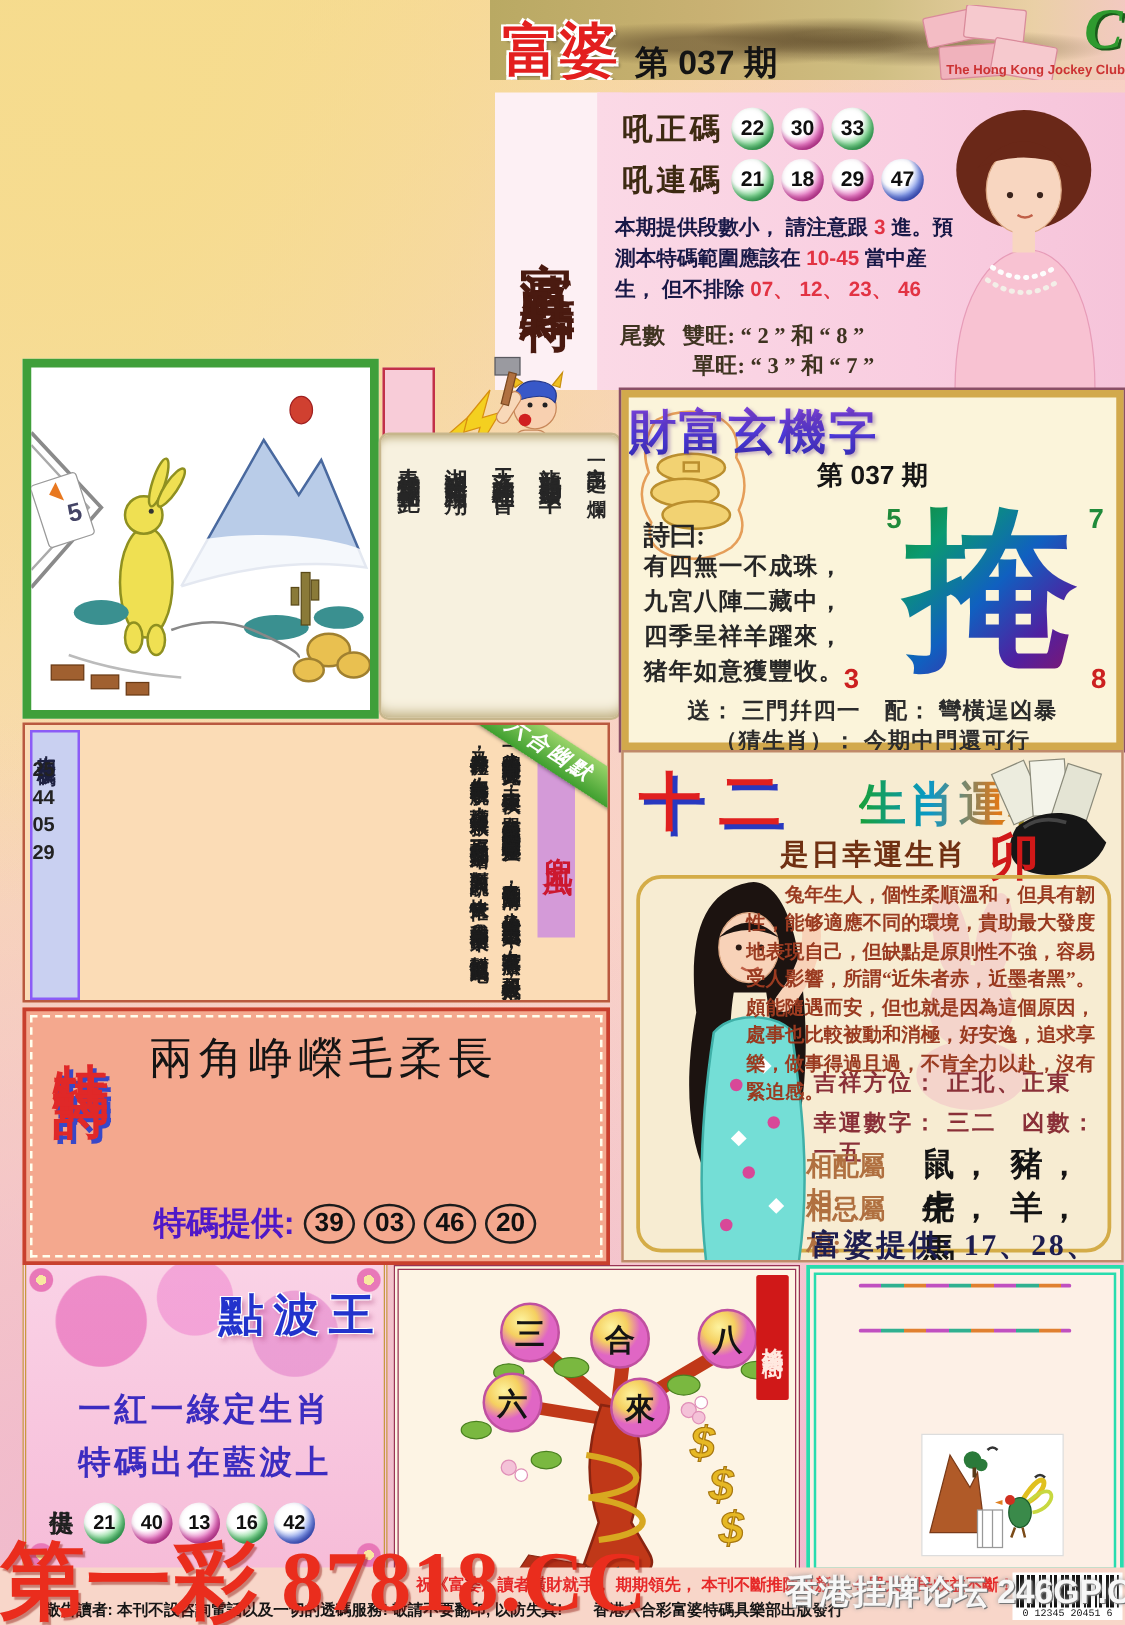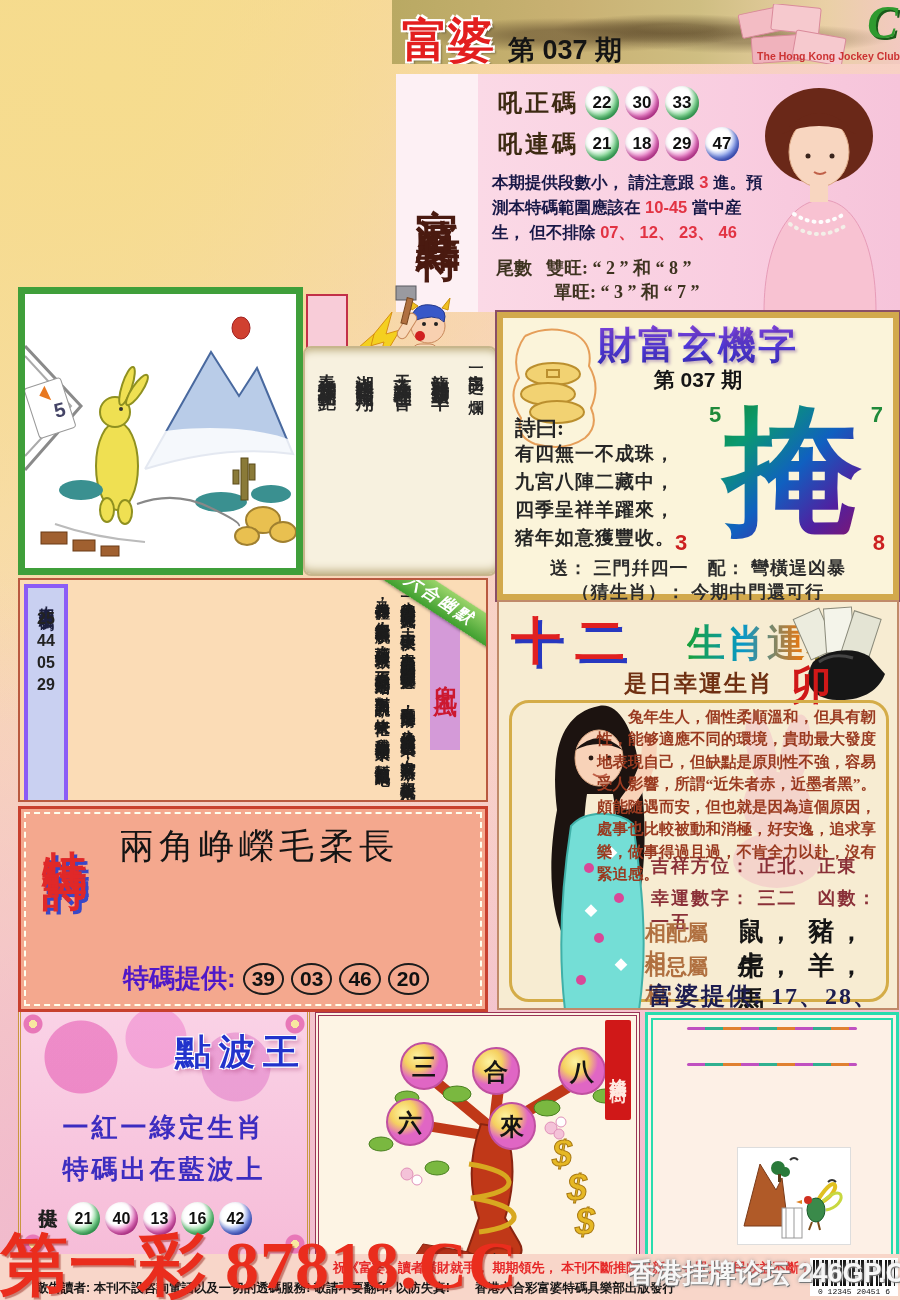--- a/index.html
+++ b/index.html
@@ -67,21 +67,21 @@
     box-shadow:inset 0 8px 8px -6px #b9a878, inset 0 -10px 10px -7px #b9a878;}
   .scroll .cols{position:absolute;inset:12px 10px 16px 10px;display:flex;
     flex-direction:row-reverse;justify-content:space-between;}
   .scroll .c{writing-mode:vertical-rl;text-orientation:upright;color:#262626;}
   .scroll .title{font-size:15px;font-weight:800;letter-spacing:2px;}
   .scroll .ln{font-size:18px;font-weight:800;letter-spacing:3px;}
   
   .humor{left:18px;top:578px;width:470px;height:224px;background:#fbdcb6;
     border:2px solid #b9593f;box-sizing:border-box;overflow:hidden;}
   .luckystrip{position:absolute;left:4px;top:4px;width:36px;height:212px;background:#c9d0f1;
-    border:4px solid #8b5cf6;display:flex;flex-direction:column;align-items:center;}
+    border:2px solid #8b5cf6;display:flex;flex-direction:column;align-items:flex-start;}
   .luckystrip .lab{writing-mode:vertical-rl;text-orientation:upright;font-size:15px;
     font-weight:800;color:#1d2040;letter-spacing:2px;margin-top:6px;}
   .luckystrip .n{font-size:16px;font-weight:800;color:#222;margin-top:4px;}
   .story{position:absolute;left:50px;top:9px;width:350px;height:204px;
     writing-mode:vertical-rl;text-orientation:upright;font-size:15px;font-weight:700;
     color:#1c1c1c;line-height:1.7;letter-spacing:1px;}
   .storytitle{position:absolute;left:410px;top:20px;width:30px;height:150px;background:#d49ad8;
     display:flex;align-items:center;justify-content:center;}
   .storytitle .t{writing-mode:vertical-rl;text-orientation:upright;color:#cc1830;
     font-size:24px;font-weight:900;letter-spacing:8px;}
@@ -97,21 +97,21 @@
     text-shadow:3px 3px 0 #3848c8;}
   .sp .l1{position:absolute;left:98px;top:14px;font-size:35px;font-weight:400;color:#141414;letter-spacing:5px;}
   .sp .l2{position:absolute;left:98px;top:82px;font-size:35px;font-weight:900;color:#141414;letter-spacing:5px;}
   .sp .prov{position:absolute;left:102px;top:152px;display:flex;align-items:center;gap:7px;}
   .sp .plabel{font-size:26px;font-weight:900;color:#4f18c8;}
   .pill{display:inline-block;border:2px solid #1c1c1c;border-radius:50%;padding:2px 7px;
     font-size:21px;font-weight:800;color:#111;}
   
   .mystic{left:497px;top:312px;width:402px;height:288px;background:#fbf4da;
     border:6px solid #d2a94c;outline:2px solid #8a4f66;box-sizing:border-box;}
-  .mystic .title{position:absolute;left:0;right:0;top:2px;text-align:center;
+  .mystic .title{position:absolute;left:0;right:0;top:2px;text-align:left;
     font-size:38px;font-weight:900;letter-spacing:2px;
     background:linear-gradient(180deg,#8a46d8 0%,#4a3ae0 55%,#2a2ab0 100%);
     -webkit-background-clip:text;background-clip:text;-webkit-text-fill-color:transparent;
     text-shadow:2px 2px 3px rgba(90,40,140,.35);}
   .mystic .iss{position:absolute;left:0;right:0;top:48px;text-align:center;
     font-size:21px;font-weight:800;color:#151515;}
   .mystic .plabel{position:absolute;left:12px;top:96px;font-size:21px;font-weight:800;color:#262626;}
   .mystic .poem{position:absolute;left:12px;top:122px;font-size:19px;font-weight:800;
     color:#262626;line-height:28px;letter-spacing:1px;}
   .mystic .big{position:absolute;left:196px;top:78px;width:188px;text-align:center;

